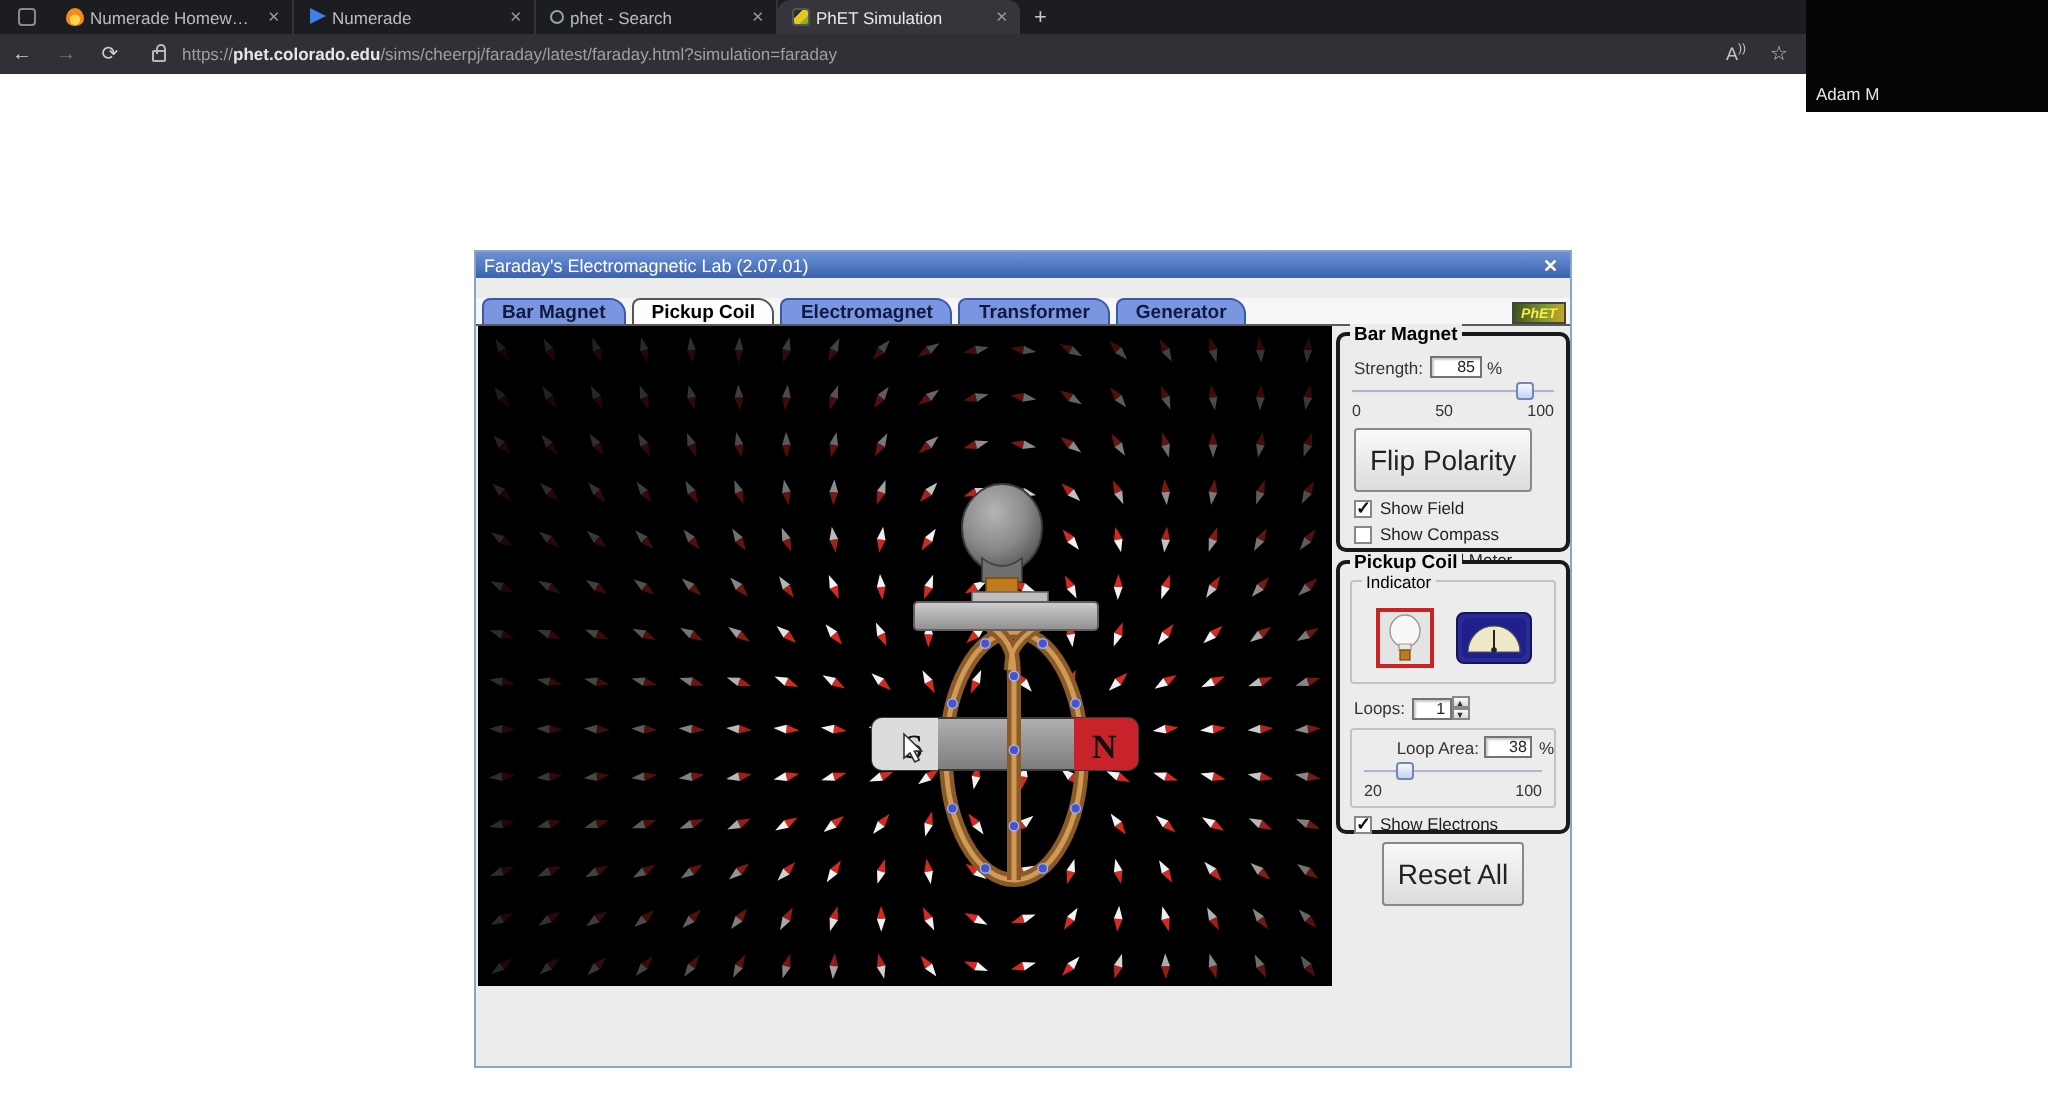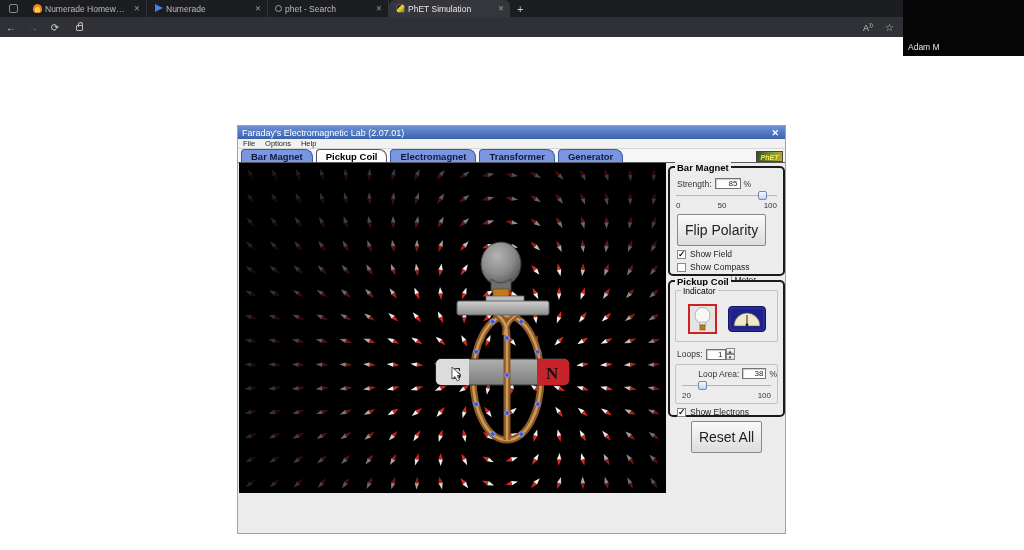--- a/index.html
+++ b/index.html
@@ -136,41 +136,37 @@
       <span class="x">✕</span>
     </div>
     <div class="newtab">+</div>
   </div>
 
   <div class="toolbar">
     <span class="nav-ic">←</span>
     <span class="nav-ic dim">→</span>
     <span class="nav-ic">⟳</span>
     <span class="lock"></span>
+    <span class="url"><span>https://</span><b>phet.colorado.edu</b><span>/sims/cheerpj/faraday/latest/faraday.html?simulation=faraday</span></span>
     <span class="tb-spacer"></span>
     <span class="tb-right">
       <span class="ra"><span>A</span><sup>))</sup></span>
       <span class="star">☆</span>
     </span>
   </div>
 
   <div class="page">
 
     <div class="app-window">
 
       <div class="titlebar">
         <span class="t">Faraday's Electromagnetic Lab (2.07.01)</span>
         <span class="wx">✕</span>
       </div>
 
-      <div class="menubar">
-        <span>File</span>
-        <span>Options</span>
-        <span>Help</span>
-      </div>
 
       <div class="tabrow">
         <div class="jtab">
             <span>Bar Magnet</span>
           </div>
         <div class="jtab active">
             <span>Pickup Coil</span>
           </div>
         <div class="jtab">
             <span>Electromagnet</span>

